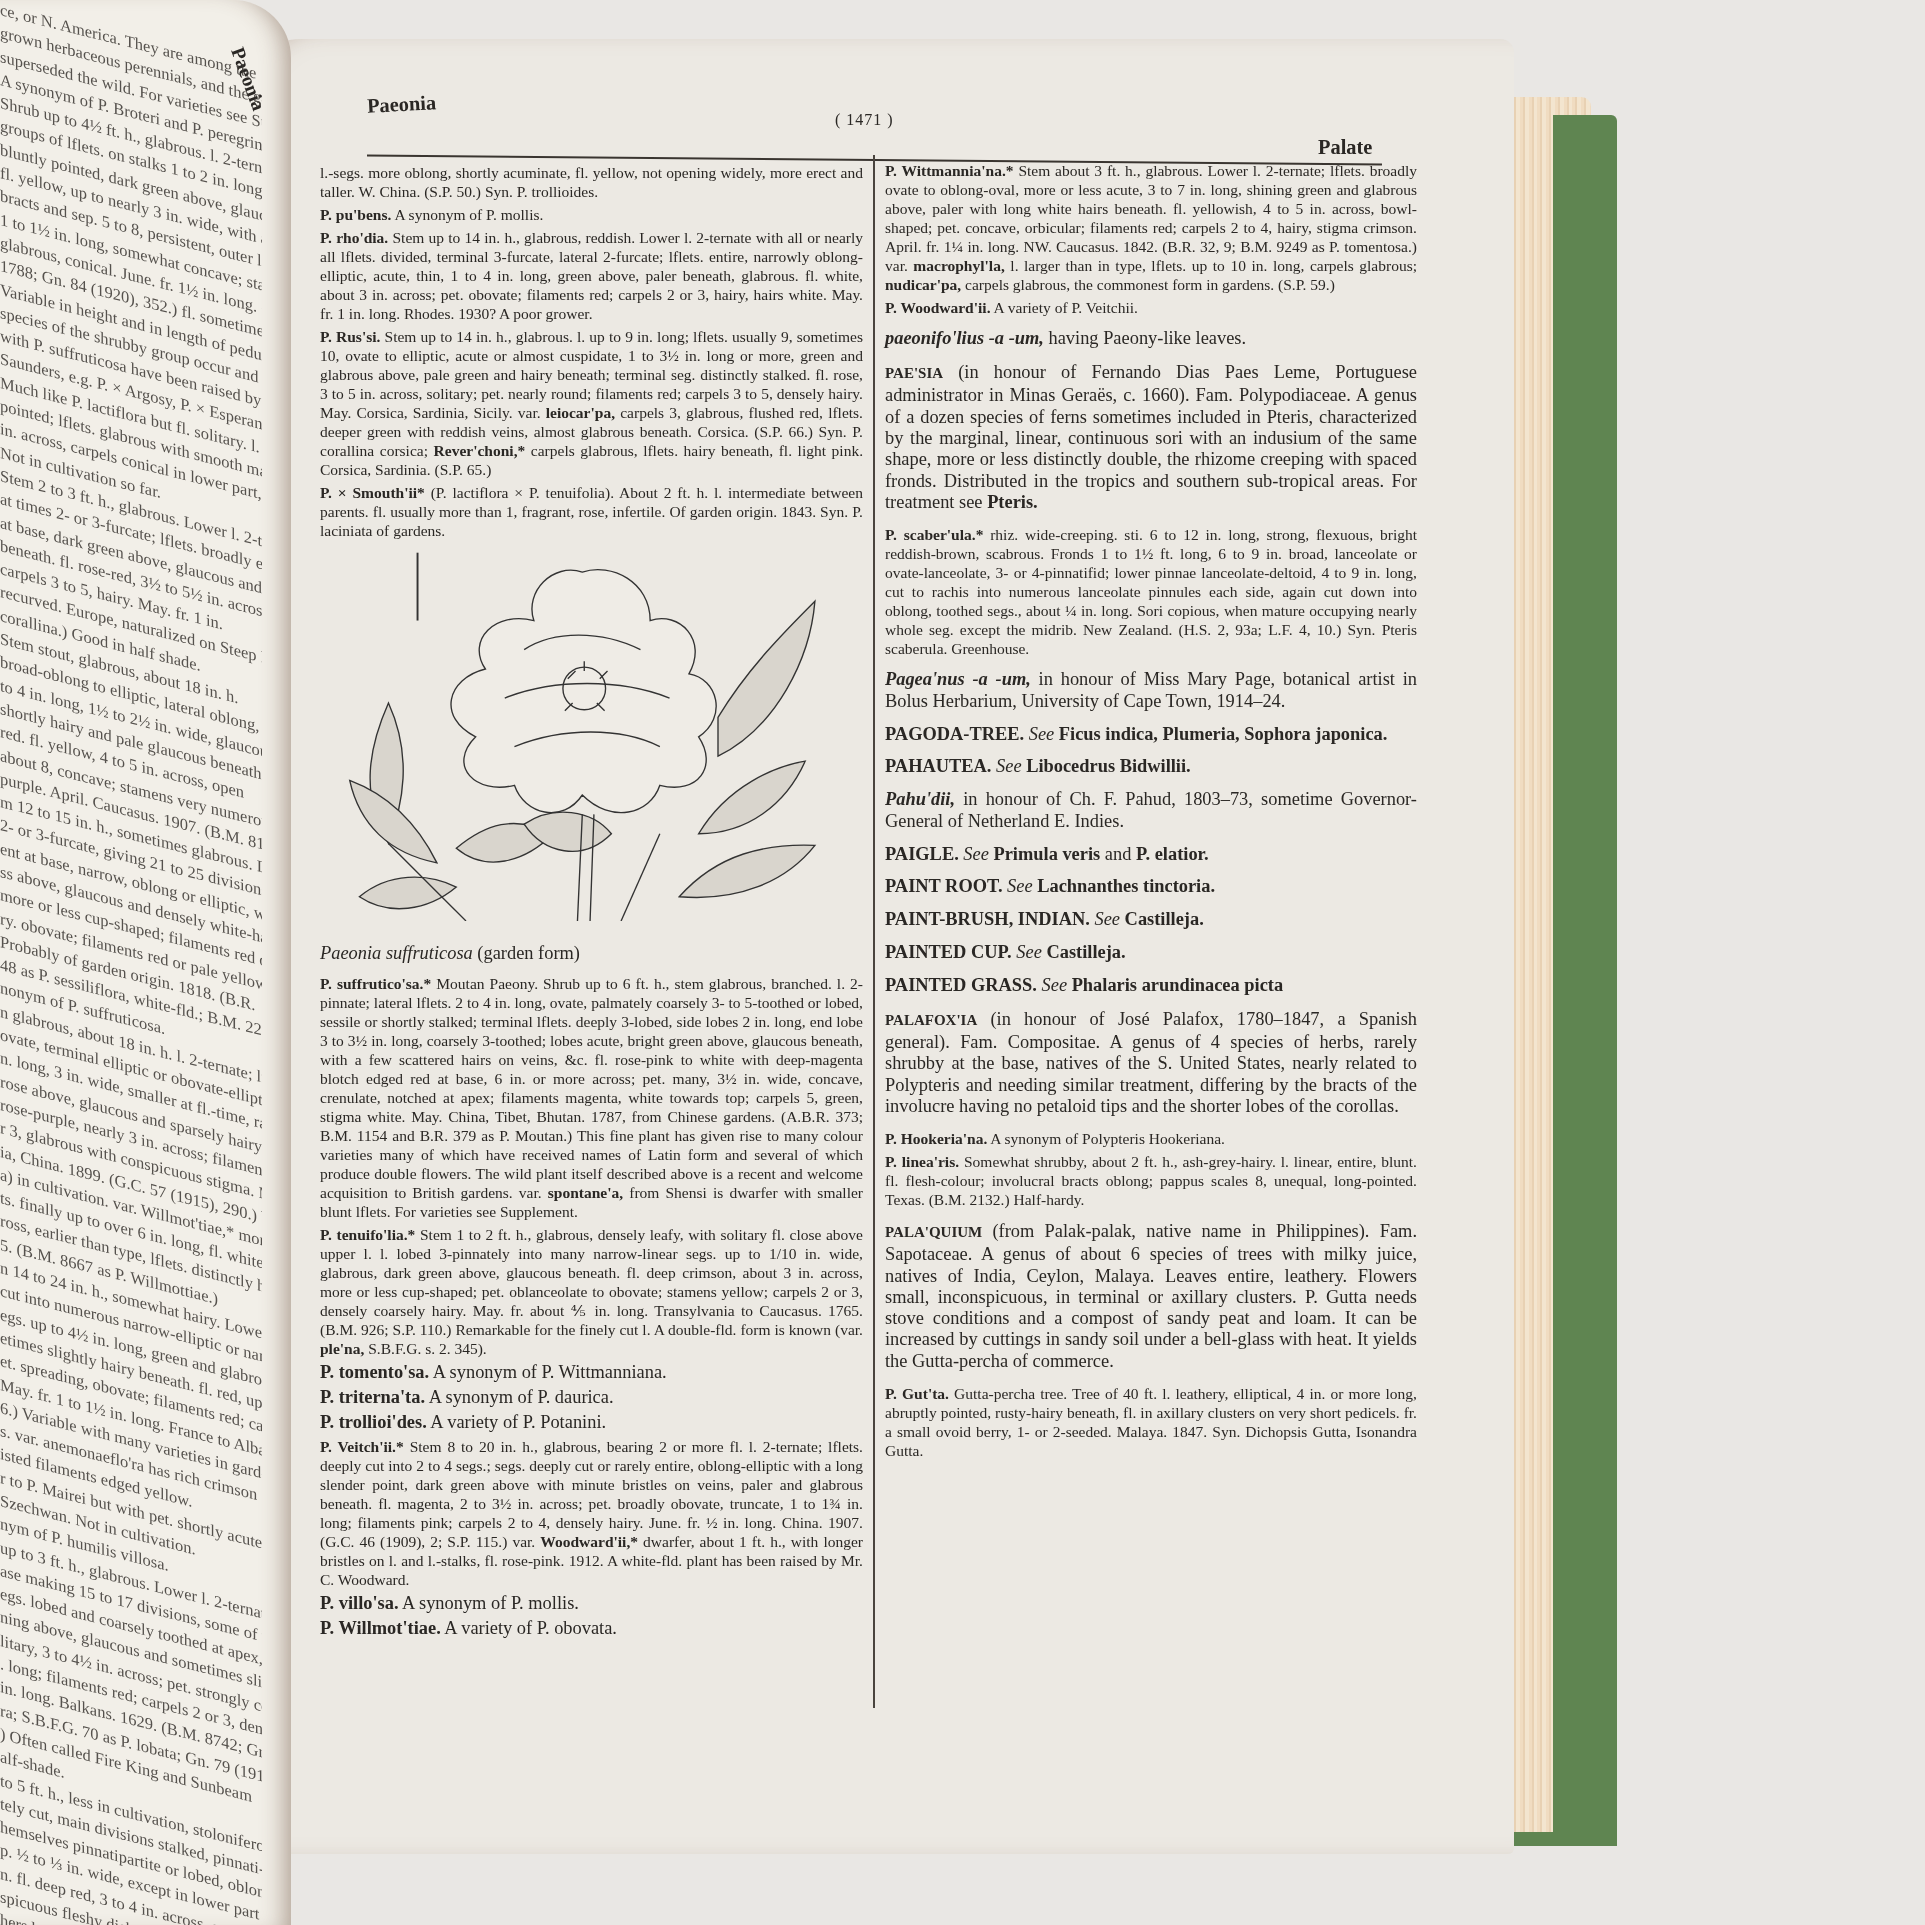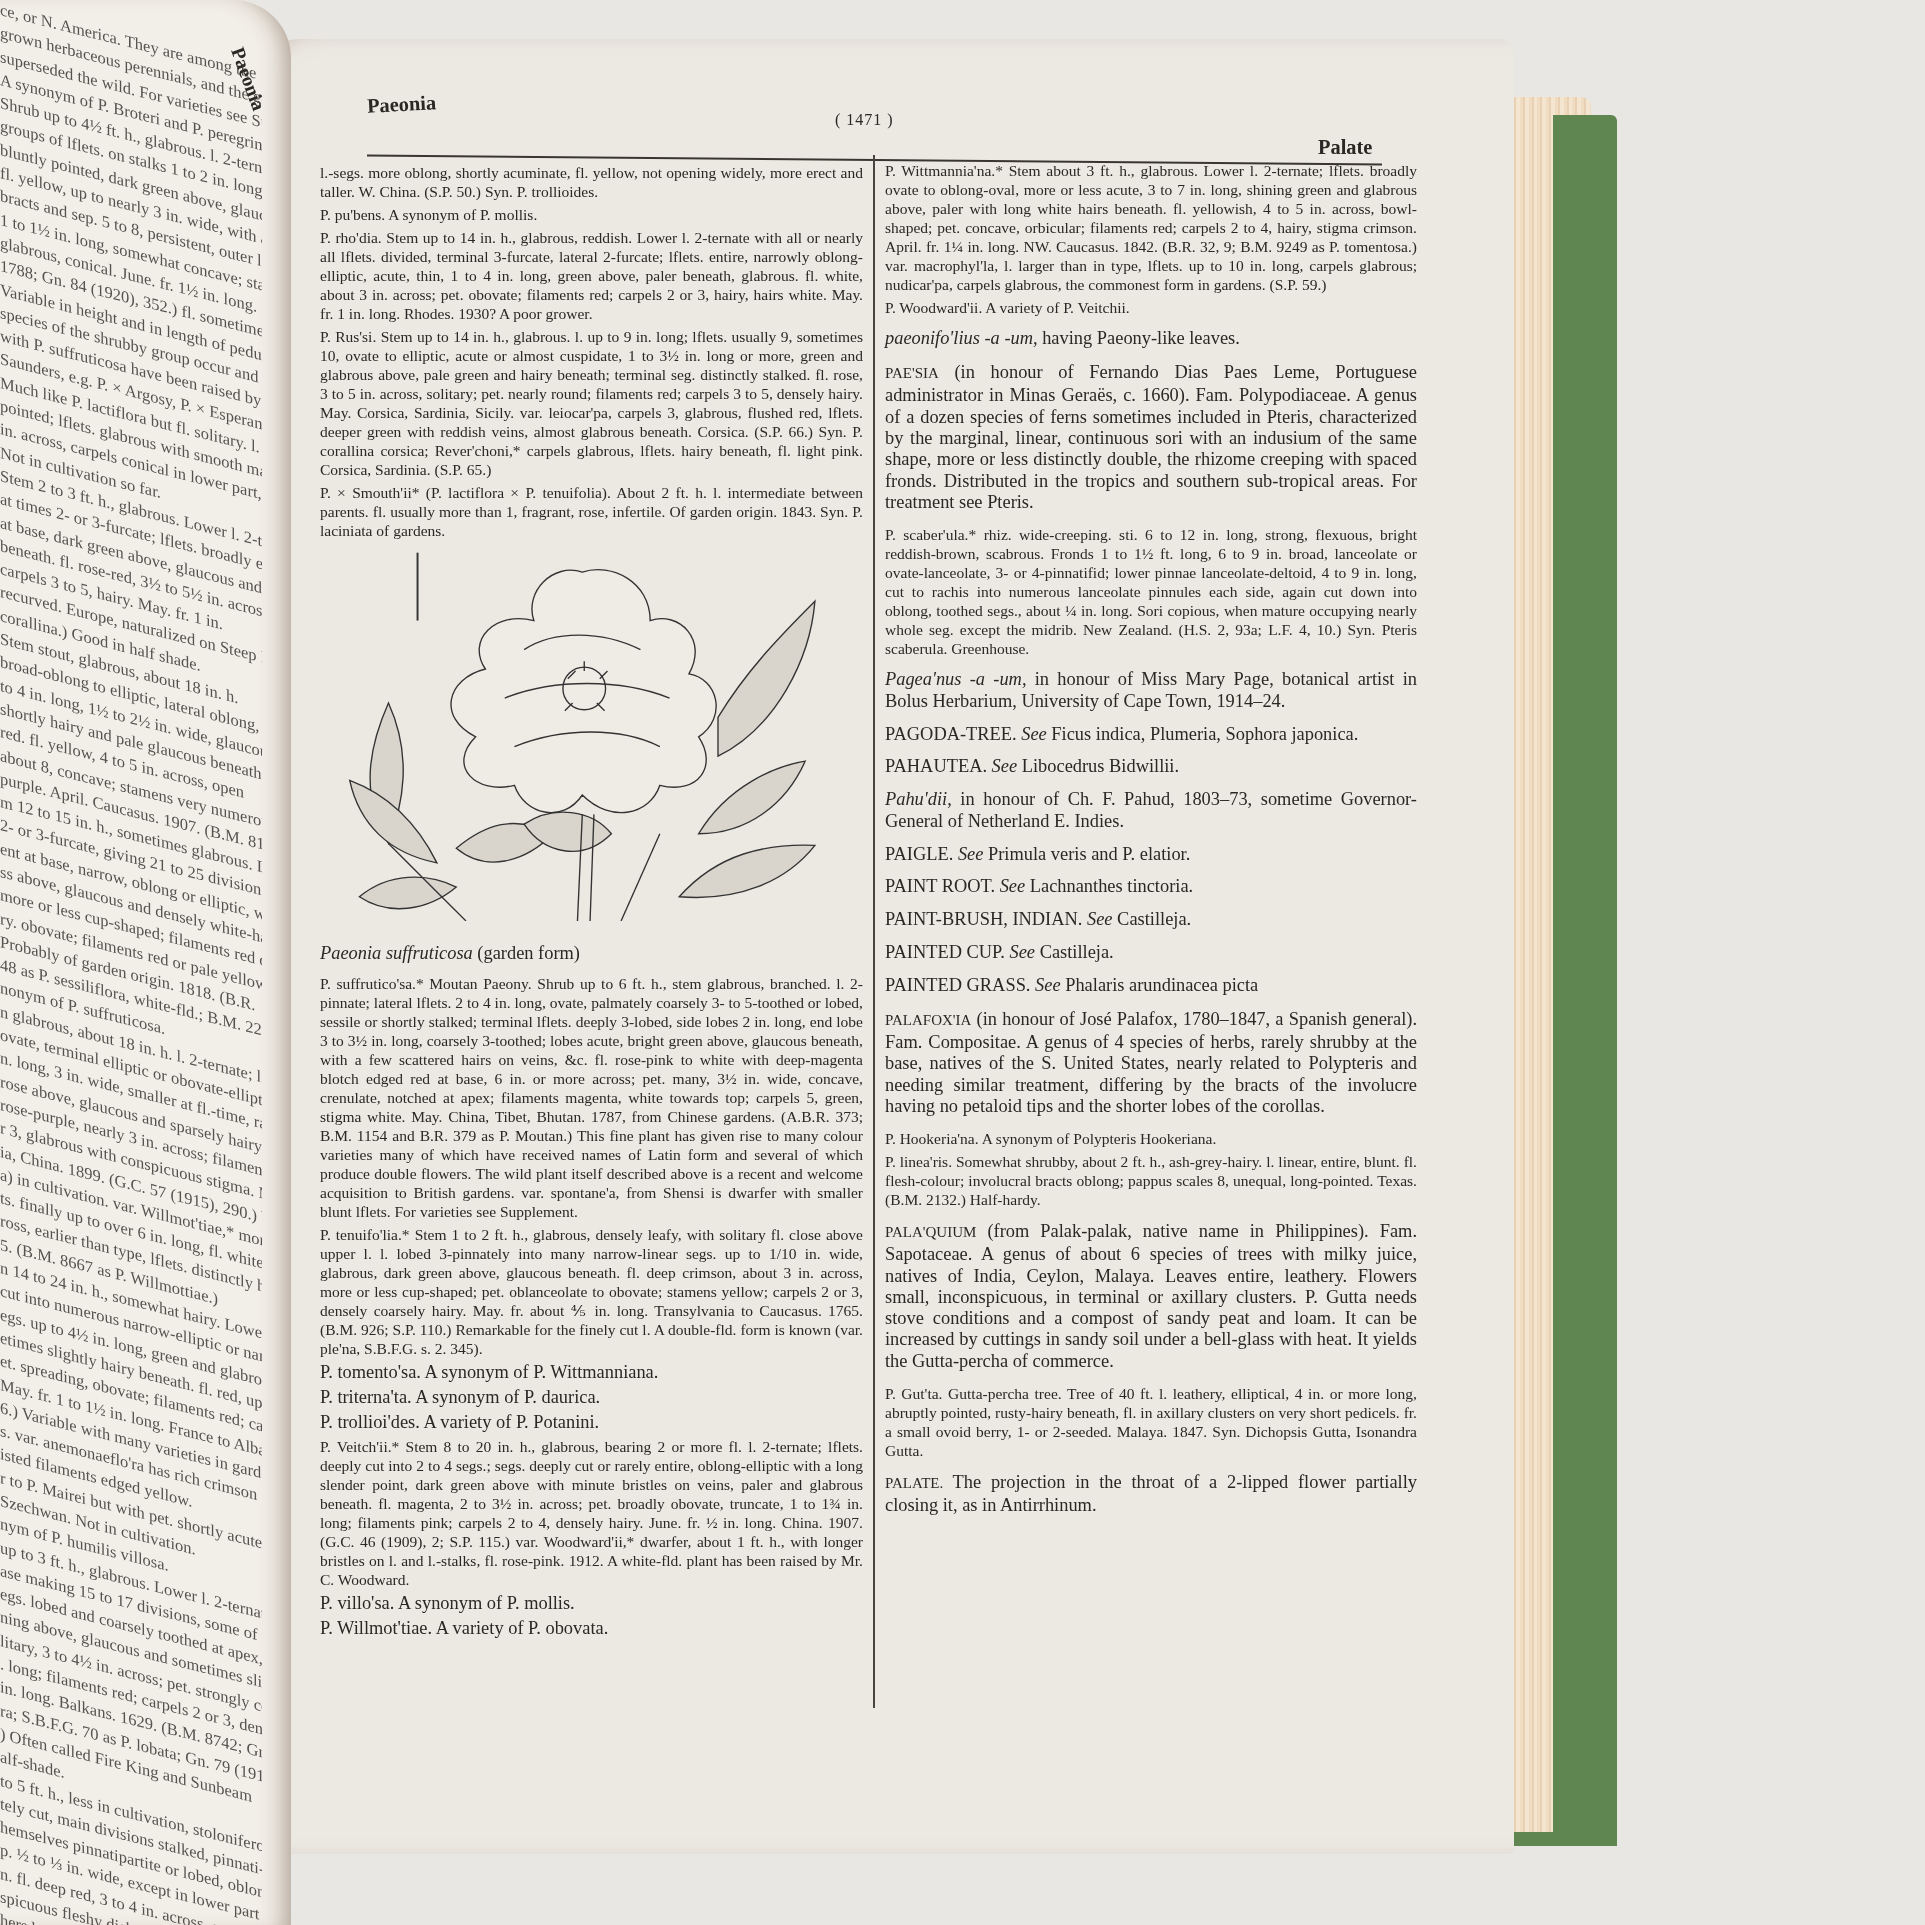--- a/index.html
+++ b/index.html
@@ -22,21 +22,21 @@
   .rh-left{left:367px;transform:rotate(-3deg);}
   .rh-right{left:1318px;top:136px;}
   .page-num{position:absolute;left:835px;top:111px;font-size:16px;letter-spacing:1px;}
   .rule{position:absolute;left:367px;top:159px;width:1015px;height:1.9px;background:#3a3530;transform:rotate(0.5deg);}
   .col-divider{position:absolute;left:873px;top:155px;width:1.9px;height:1553px;background:#4a443e;}
 
   .col{position:absolute;font-size:15.5px;line-height:19px;text-align:justify;}
   .col-mid{left:320px;width:543px;}
   .col-r{left:885px;width:532px;}
   .entry{margin:0 0 3.9px 0;}
-  .entry b{font-weight:normal;}
+  .entry b{font-weight:bold;}
   .big{font-size:18.4px;line-height:21.3px;}
   .xl{font-size:15px;line-height:24px;}
   .it{font-style:italic;}
   .gap{margin-top:11.6px;}
 
   .figure{position:absolute;left:330px;top:543px;width:524px;height:378px;}
   .caption{position:absolute;left:320px;top:943px;width:543px;text-align:left;font-size:18.4px;}
 </style>
 </head>
 <body>
@@ -201,15 +201,14 @@
   <p class="entry big gap"><b>PAIGLE.</b><span class="it"> See </span><b>Primula veris</b><span> and </span><b>P. elatior.</b></p>
   <p class="entry big gap"><b>PAINT ROOT.</b><span class="it"> See </span><b>Lachnanthes tinctoria.</b></p>
   <p class="entry big gap"><b>PAINT-BRUSH, INDIAN.</b><span class="it"> See </span><b>Castilleja.</b></p>
   <p class="entry big gap"><b>PAINTED CUP.</b><span class="it"> See </span><b>Castilleja.</b></p>
   <p class="entry big gap"><b>PAINTED GRASS.</b><span class="it"> See </span><b>Phalaris arundinacea picta</b></p>
   <p class="entry big gap"><b class="xl">PALAFOX'IA</b><span> (in honour of José Palafox, 1780–1847, a Spanish general). Fam. Compositae. A genus of 4 species of herbs, rarely shrubby at the base, natives of the S. United States, nearly related to Polypteris and needing similar treatment, differing by the bracts of the involucre having no petaloid tips and the shorter lobes of the corollas.</span></p>
   <p class="entry gap"><b>P. Hookeria'na.</b><span> A synonym of Polypteris Hookeriana.</span></p>
   <p class="entry"><b>P. linea'ris.</b><span> Somewhat shrubby, about 2 ft. h., ash-grey-hairy. l. linear, entire, blunt. fl. flesh-colour; involucral bracts oblong; pappus scales 8, unequal, long-pointed. Texas. (B.M. 2132.) Half-hardy.</span></p>
   <p class="entry big gap"><b class="xl">PALA'QUIUM</b><span> (from Palak-palak, native name in Philippines). Fam. Sapotaceae. A genus of about 6 species of trees with milky juice, natives of India, Ceylon, Malaya. Leaves entire, leathery. Flowers small, inconspicuous, in terminal or axillary clusters. P. Gutta needs stove conditions and a compost of sandy peat and loam. It can be increased by cuttings in sandy soil under a bell-glass with heat. It yields the Gutta-percha of commerce.</span></p>
   <p class="entry gap"><b>P. Gut'ta.</b><span> Gutta-percha tree. Tree of 40 ft. l. leathery, elliptical, 4 in. or more long, abruptly pointed, rusty-hairy beneath, fl. in axillary clusters on very short pedicels. fr. a small ovoid berry, 1- or 2-seeded. Malaya. 1847. Syn. Dichopsis Gutta, Isonandra Gutta.</span></p>
-  <p class="entry big gap"><b class="xl">PALATE.</b><span> The projection in the throat of a 2-lipped flower partially closing it, as in Antirrhinum.</span></p>
 </div>
 
 
 </body></html>

